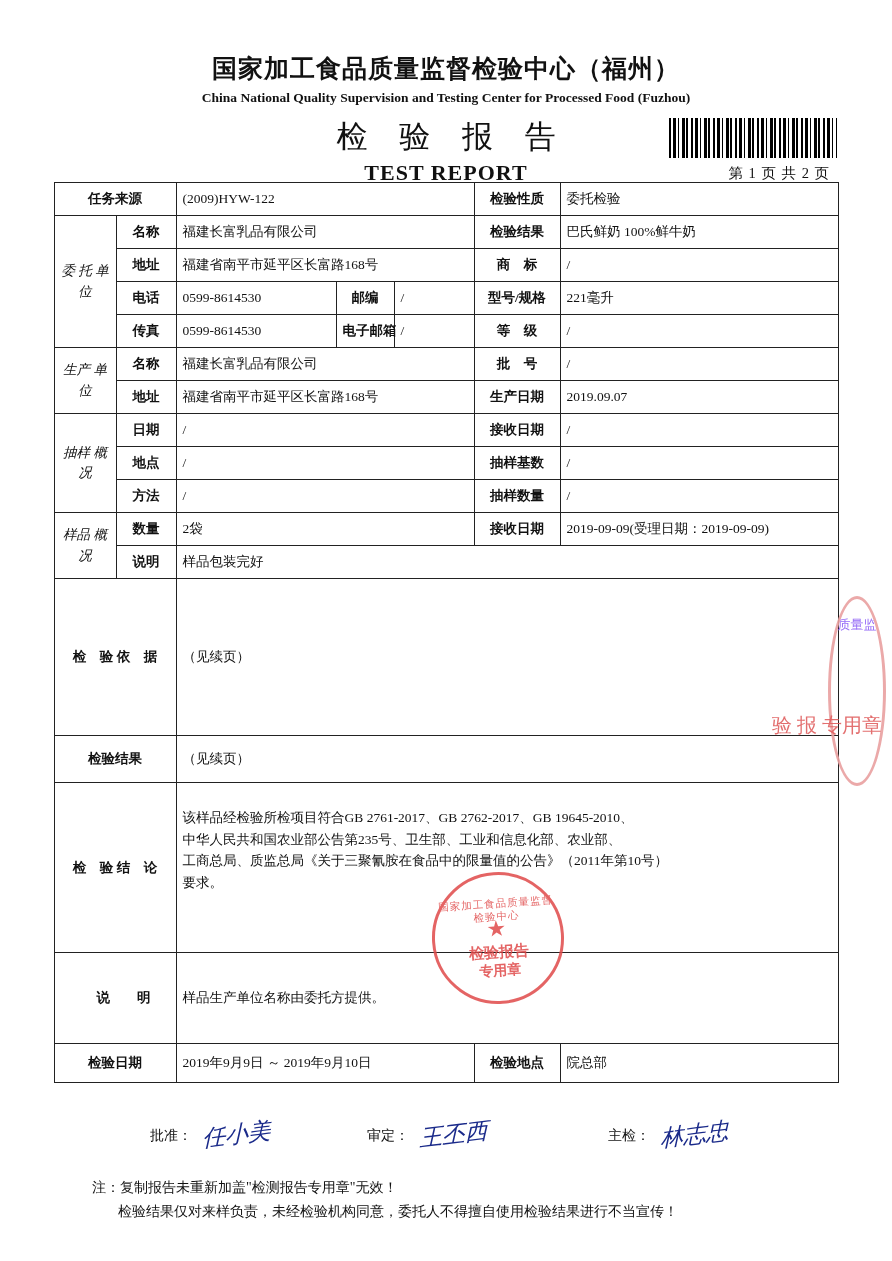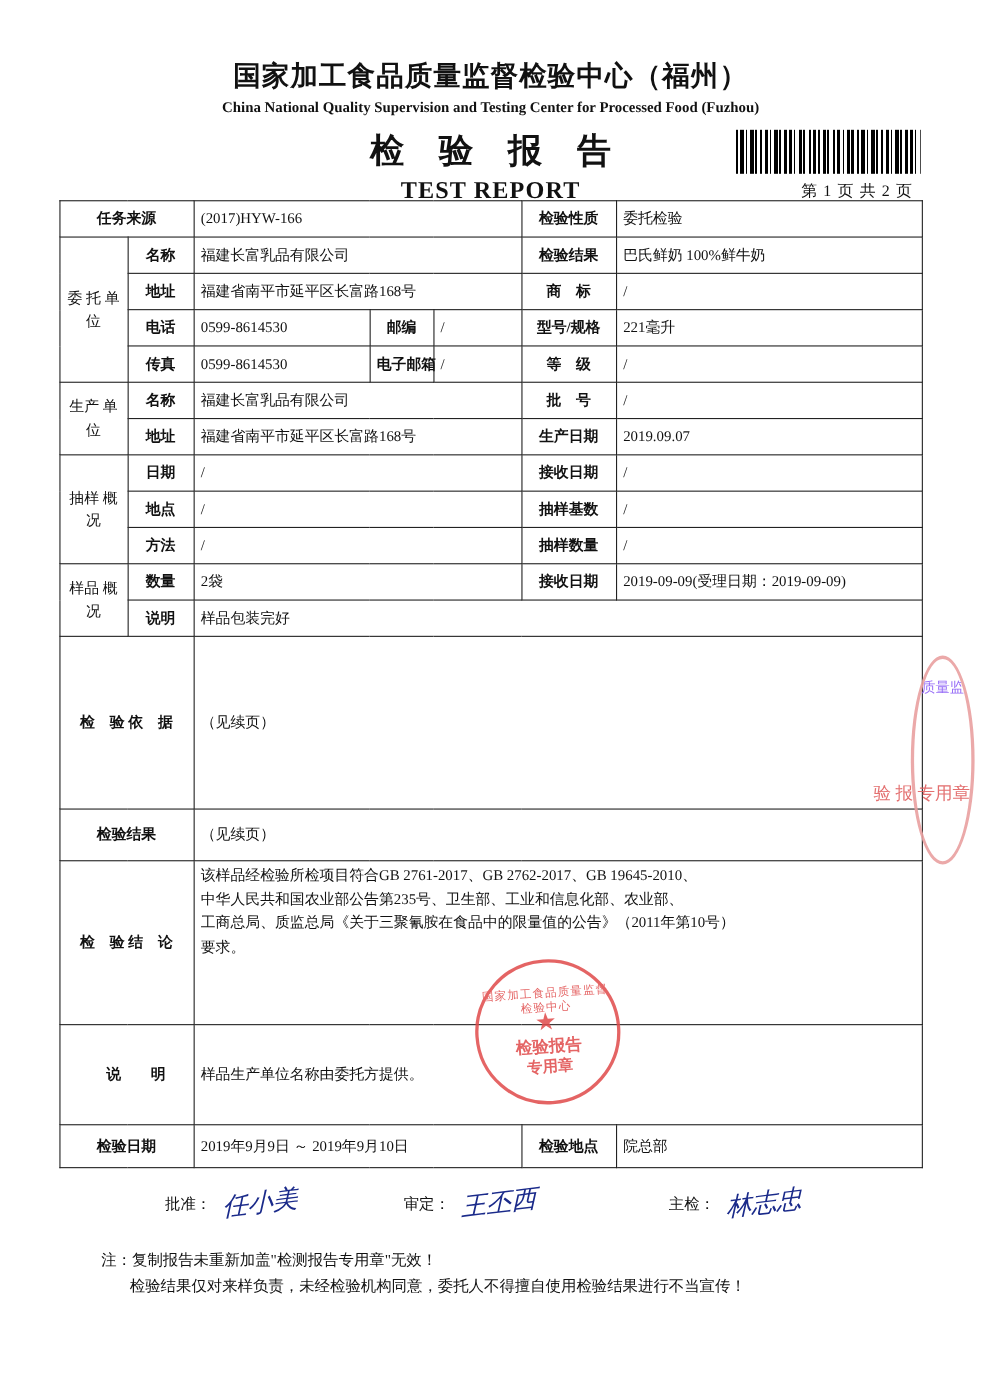--- a/index.html
+++ b/index.html
@@ -41,21 +41,21 @@
     font-family: "Liberation Serif", "DejaVu Serif", serif;
     text-align: center;
   }
   .title-row {
     position: relative;
     margin-top: 10px;
     height: 66px;
   }
   .title-cn {
     font-size: 31px;
-    font-weight: bold;
+    font-weight: normal;
     letter-spacing: 12px;
     padding-left: 12px;
   }
   .title-en {
     font-size: 22px;
     font-weight: bold;
     letter-spacing: 1px;
     margin-top: 2px;
   }
   .barcode {
@@ -103,20 +103,21 @@
     font-family: "Liberation Serif", "DejaVu Serif", serif;
   }
   .lbl {
     text-align: center;
     white-space: nowrap;
     font-weight: bold;
   }
   .vlabel {
     text-align: center;
     width: 34px;
+    font-style: italic;
   }
   .vlabel span {
     display: inline-block;
     line-height: 1.5;
   }
   .val {
     text-align: left;
     padding-left: 8px;
   }
   .cell-tall {
@@ -182,38 +183,39 @@
     box-sizing: border-box;
     opacity: 0.9;
     overflow: hidden;
     pointer-events: none;
   }
   .stamp-edge2 {
     position: absolute;
     right: 10px;
     top: 712px;
     color: #e06060;
-    font-size: 16px;
+    font-size: 20px;
     line-height: 1.3;
     text-align: left;
     opacity: 0.9;
     pointer-events: none;
   }
 
   
   .sign-row {
     display: flex;
     width: 784px;
     margin: 16px auto 0 auto;
     font-size: 14px;
     align-items: flex-start;
   }
   .sign-block {
     display: flex;
     align-items: flex-start;
+    margin-top: 20px;
   }
   .sign-label {
     white-space: nowrap;
     padding-top: 8px;
   }
   .sign-ink {
     font-family: "Liberation Serif", "DejaVu Serif", serif;
     color: #1a2a8a;
     font-size: 23px;
     font-style: italic;
@@ -259,21 +261,21 @@
       <col style="width:160px">
       <col style="width:58px">
       <col style="width:80px">
       <col style="width:86px">
       <col style="width:278px">
     </colgroup>
     <tbody>
 
       <tr>
         <td class="lbl" colspan="2">任务来源</td>
-        <td class="val" colspan="3">(2017)HYW-166</td>
+        <td class="val" colspan="3">(2009)HYW-122</td>
         <td class="lbl">检验性质</td>
         <td class="val">委托检验</td>
       </tr>
 
       <tr>
         <td class="vlabel cell-tall" rowspan="4">
           <span>委 托 单 位</span>
         </td>
         <td class="lbl cell-tall">名称</td>
         <td class="val cell-tall" colspan="3">福建长富乳品有限公司</td>
@@ -368,21 +370,21 @@
 
       <tr>
         <td class="lbl" colspan="2" style="height:40px;">检验结果</td>
         <td class="val" colspan="5" style="height:40px;">（见续页）</td>
       </tr>
 
       <tr>
         <td class="lbl" colspan="2" style="height:142px;">
           <span style="display:inline-block; line-height:2.2;">检　验 结　论</span>
         </td>
-        <td class="val" colspan="5" style="height:142px; vertical-align:top; padding-top:2px; line-height:1.6;margin-top:28px;">
+        <td class="val" colspan="5" style="height:142px; vertical-align:top; padding-top:24px; line-height:1.6;margin-top:28px;">
           <div>该样品经检验所检项目符合GB 2761-2017、GB 2762-2017、GB 19645-2010、</div>
           <div>中华人民共和国农业部公告第235号、卫生部、工业和信息化部、农业部、</div>
           <div>工商总局、质监总局《关于三聚氰胺在食品中的限量值的公告》（2011年第10号）</div>
           <div>要求。</div>
         </td>
       </tr>
 
       <tr>
         <td class="lbl" colspan="2" style="height:84px;padding-left:23px;">说　　明</td>
         <td class="val" colspan="5" style="height:84px;">样品生产单位名称由委托方提供。</td>

